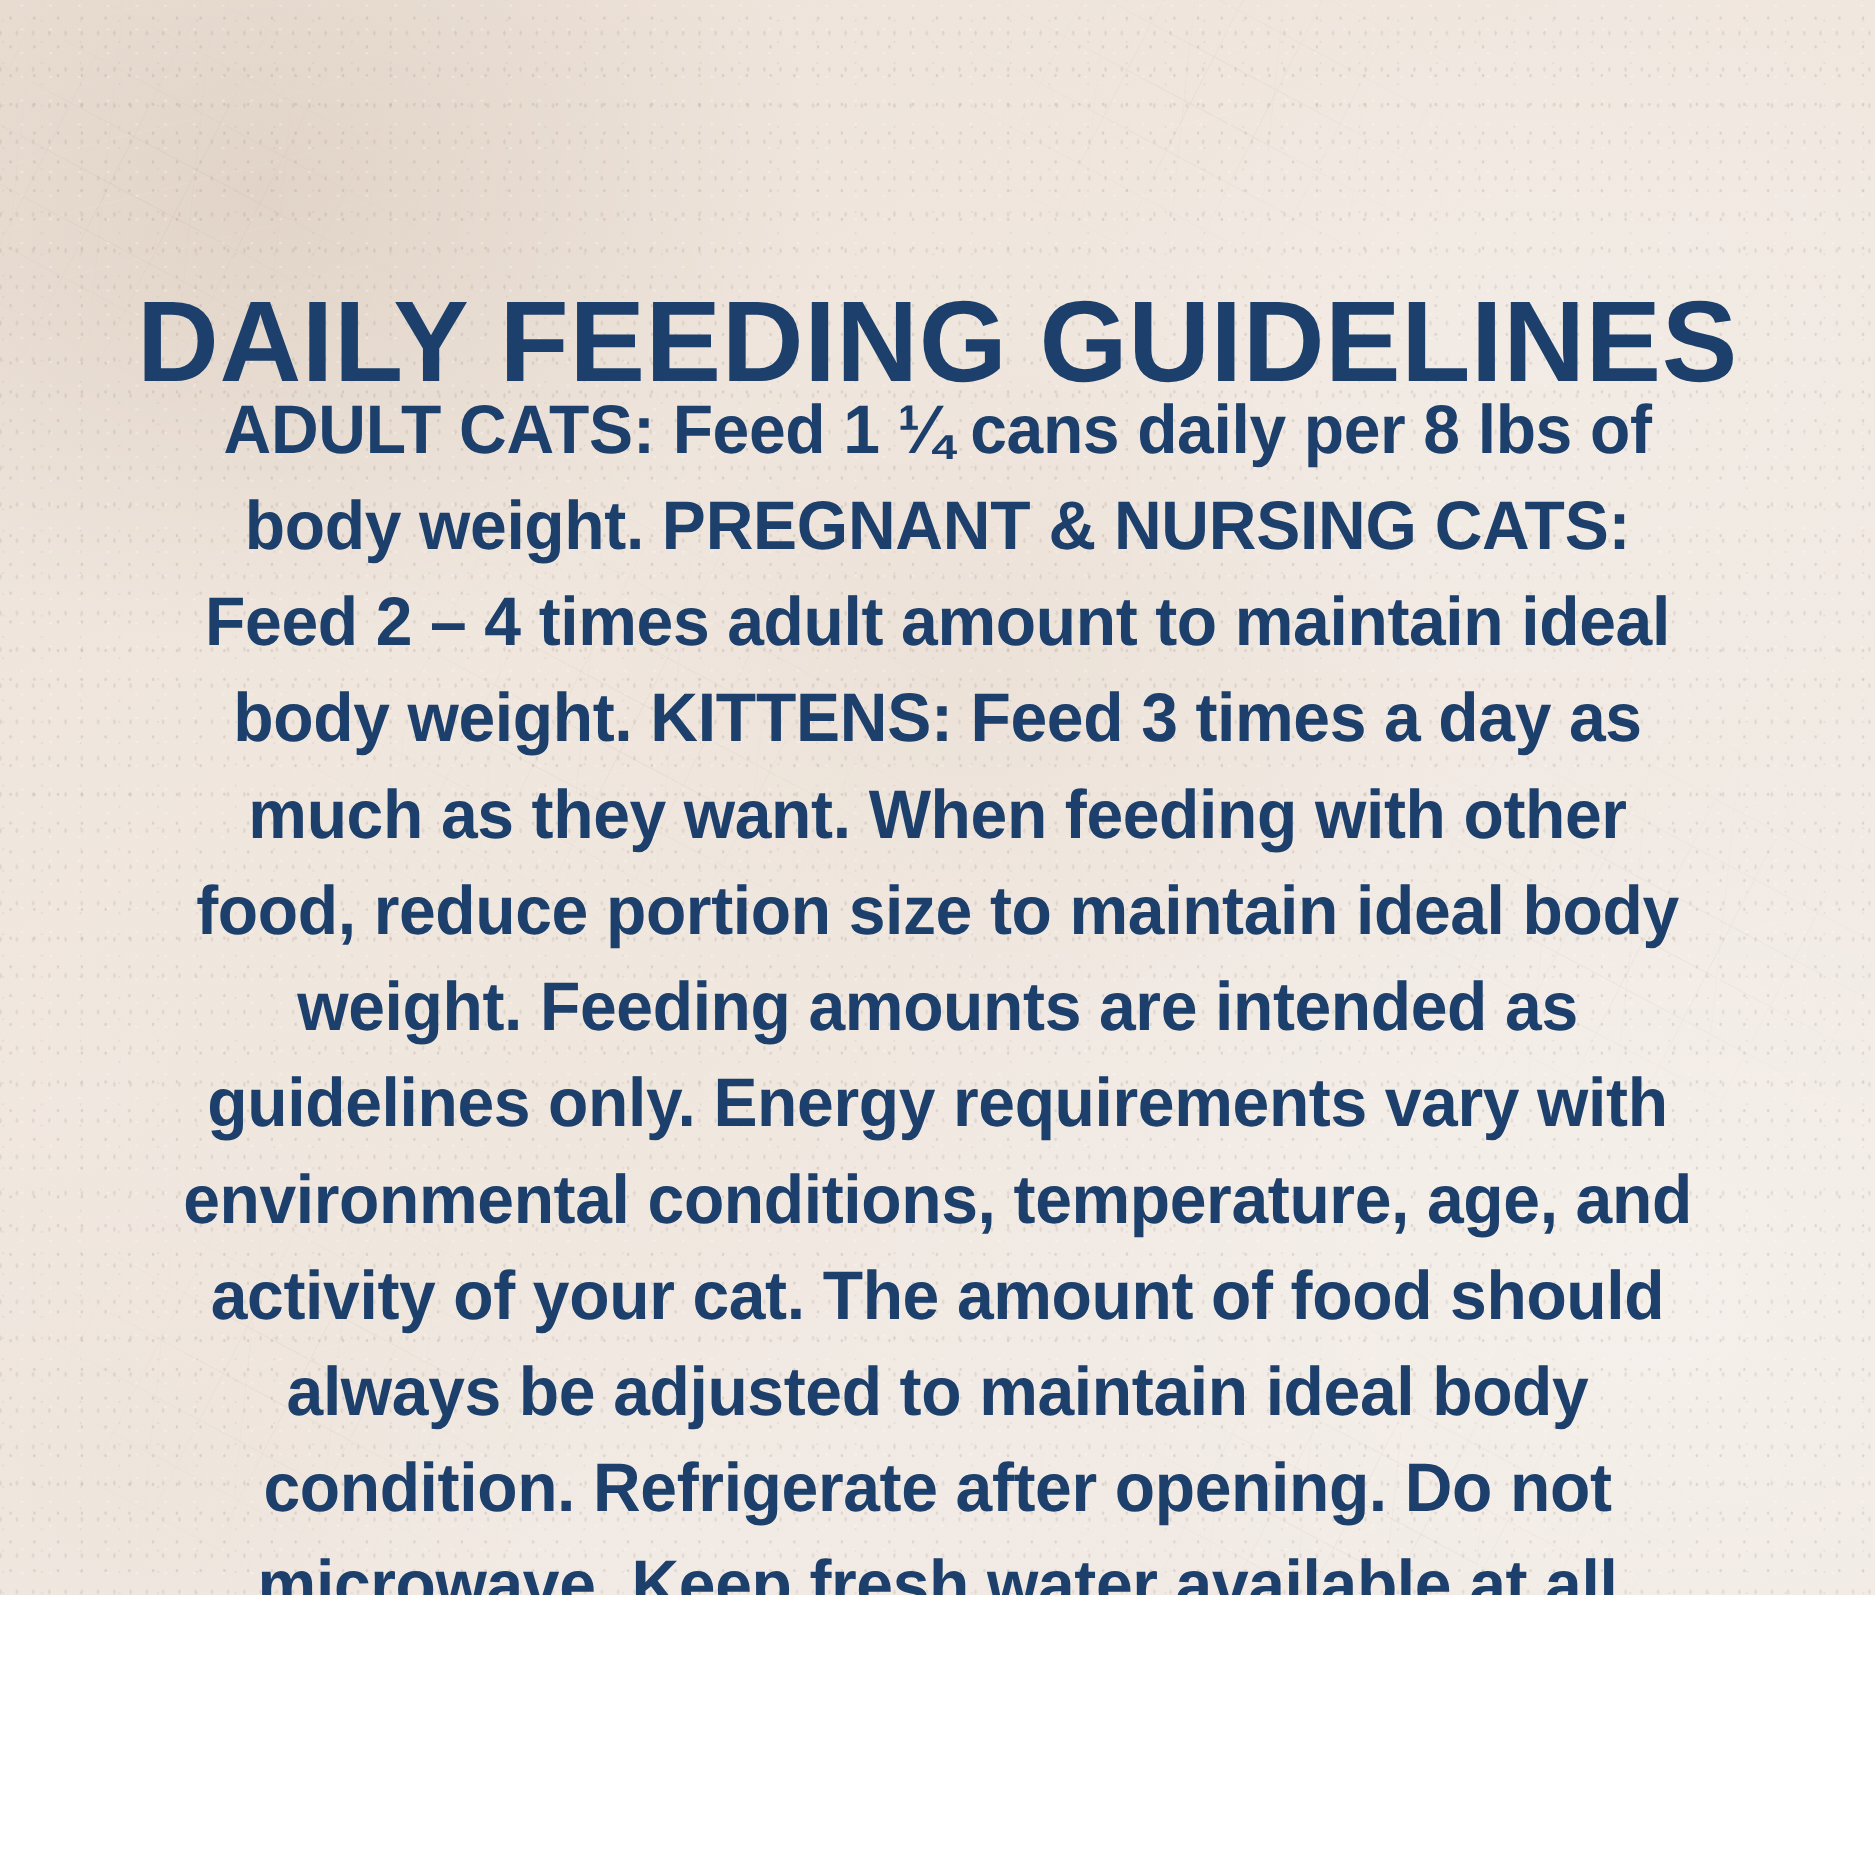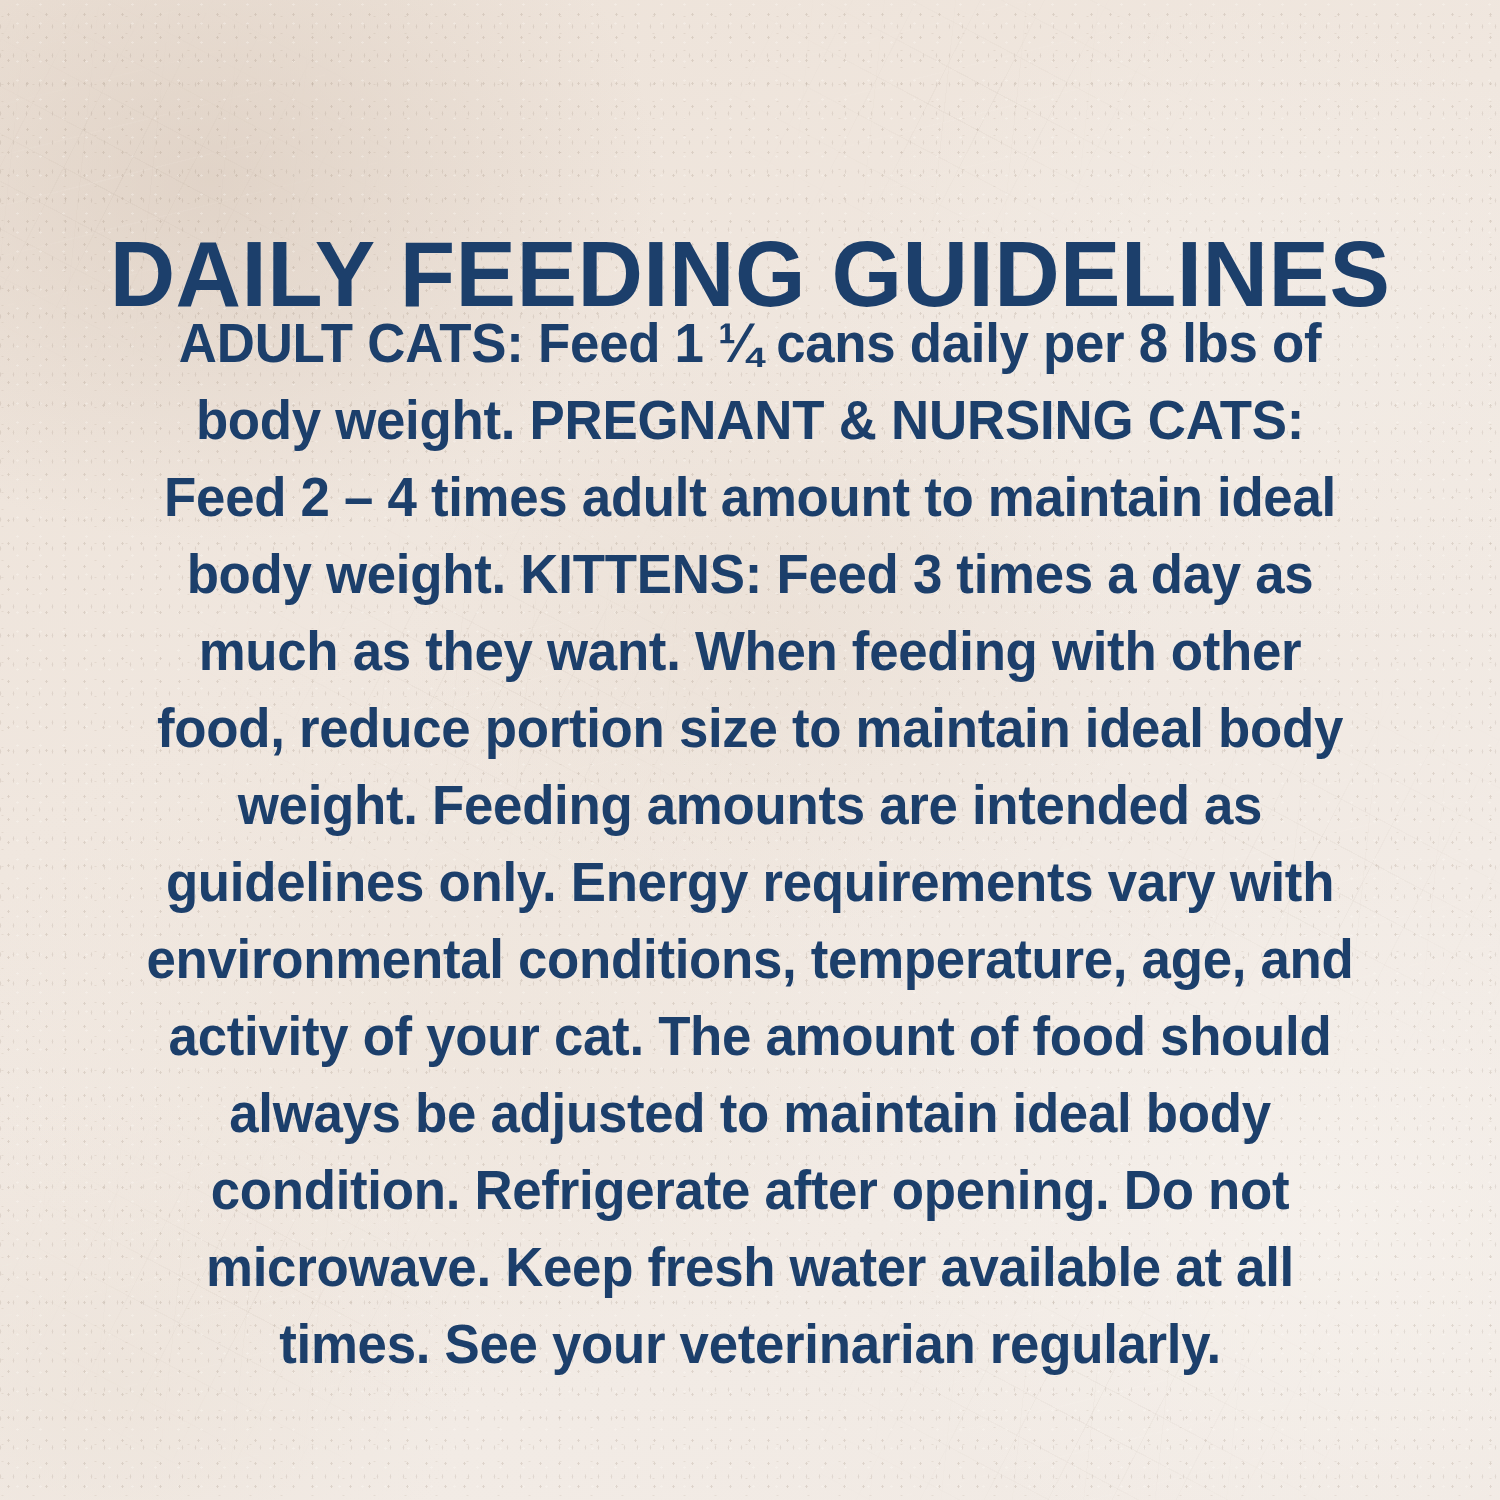--- a/index.html
+++ b/index.html
@@ -10,21 +10,21 @@
     width: 1500px;
     height: 1500px;
     overflow: hidden;
     font-family: "Liberation Sans", sans-serif;
   }
 
   
   #panel {
     position: relative;
     width: 1500px;
-    height: 1500px;
+    height: 1276px;
     box-sizing: border-box;
     background-color: #5eead4;
     overflow: hidden;
   }
 
   
   .paper-mottle {
     position: absolute;
     inset: 0;
     pointer-events: none;

